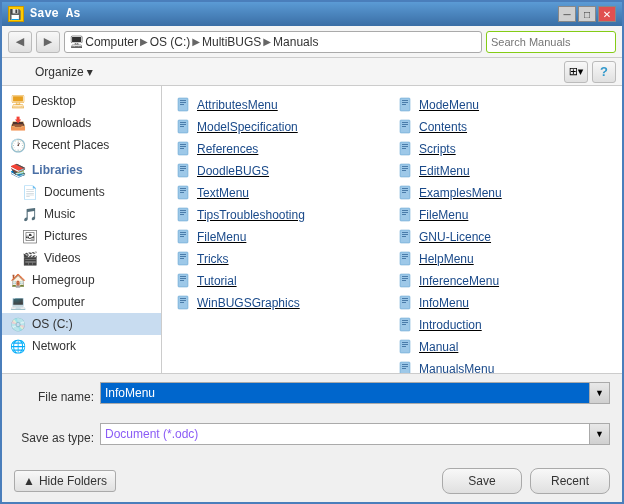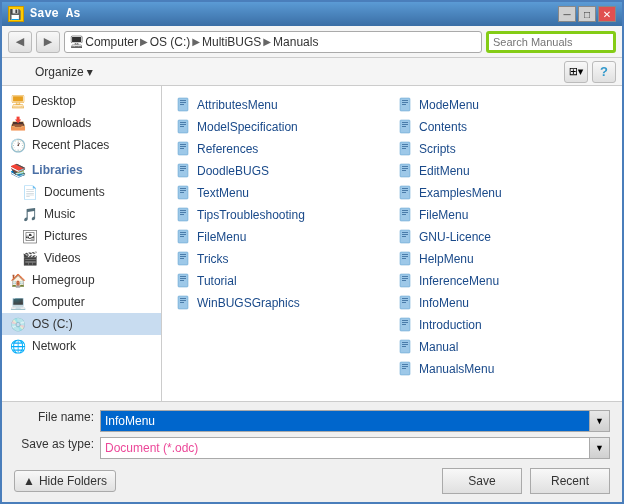--- a/index.html
+++ b/index.html
@@ -121,21 +121,21 @@
     
     .path-sep {
       color: #666;
       font-size: 10px;
     }
     
     .search-box {
       display: flex;
       align-items: center;
       background: white;
-      border: 3px solid #84cc16;
+      border: 1px solid #84cc16;
       border-radius: 3px;
       height: 22px;
       width: 130px;
     }
     
     .search-input {
       border: none;
       outline: none;
       flex: 1;
       padding: 0 4px;
@@ -253,20 +253,21 @@
     }
     
     .file-item {
       display: flex;
       align-items: center;
       gap: 5px;
       padding: 2px 6px;
       cursor: pointer;
       border-radius: 2px;
       min-height: 22px;
+      text-decoration: underline;
     }
     
     .file-icon {
       width: 16px;
       height: 16px;
       flex-shrink: 0;
     }
     
     .file-icon svg {
       width: 16px;
@@ -281,41 +282,41 @@
     
     
     .bottom-section {
       border-top: 1px solid #ccc;
       background: #f0f0f0;
       padding: 8px 12px;
     }
     
     .form-row {
       display: flex;
-      align-items: flex-start;
-      margin-bottom: 5px;
+      align-items: flex-end;
+      margin-bottom: 19px;
       gap: 6px;
     }
     
     .form-label {
       width: 80px;
       text-align: right;
       font-size: 12px;
       color: #333;
       flex-shrink: 0;
     }
     
     .form-input {
       flex: 1;
       height: 22px;
       border: 1px solid #aaa;
       padding: 2px 4px;
       font-size: 12px;
       background: white;
-      color: #ec4899;
+      color: #8b5cf6;
     }
     
     .form-input.highlighted {
       background: #0066cc;
       color: white;
     }
     
     .dropdown-wrapper {
       flex: 1;
       position: relative;
@@ -343,21 +344,21 @@
       justify-content: flex-end;
       gap: 8px;
       margin-top: 4px;
     }
     
     .action-btn {
       width: 80px;
       height: 26px;
       background: linear-gradient(to bottom, #f8f8f8, #e0e0e0);
       border: 1px solid #aaa;
-      border-radius: 0;
+      border-radius: 8px;
       cursor: pointer;
       font-size: 12px;
       color: #333;
       display: flex;
       align-items: center;
       justify-content: center;
     }
     
     
     .hide-folders-btn {

